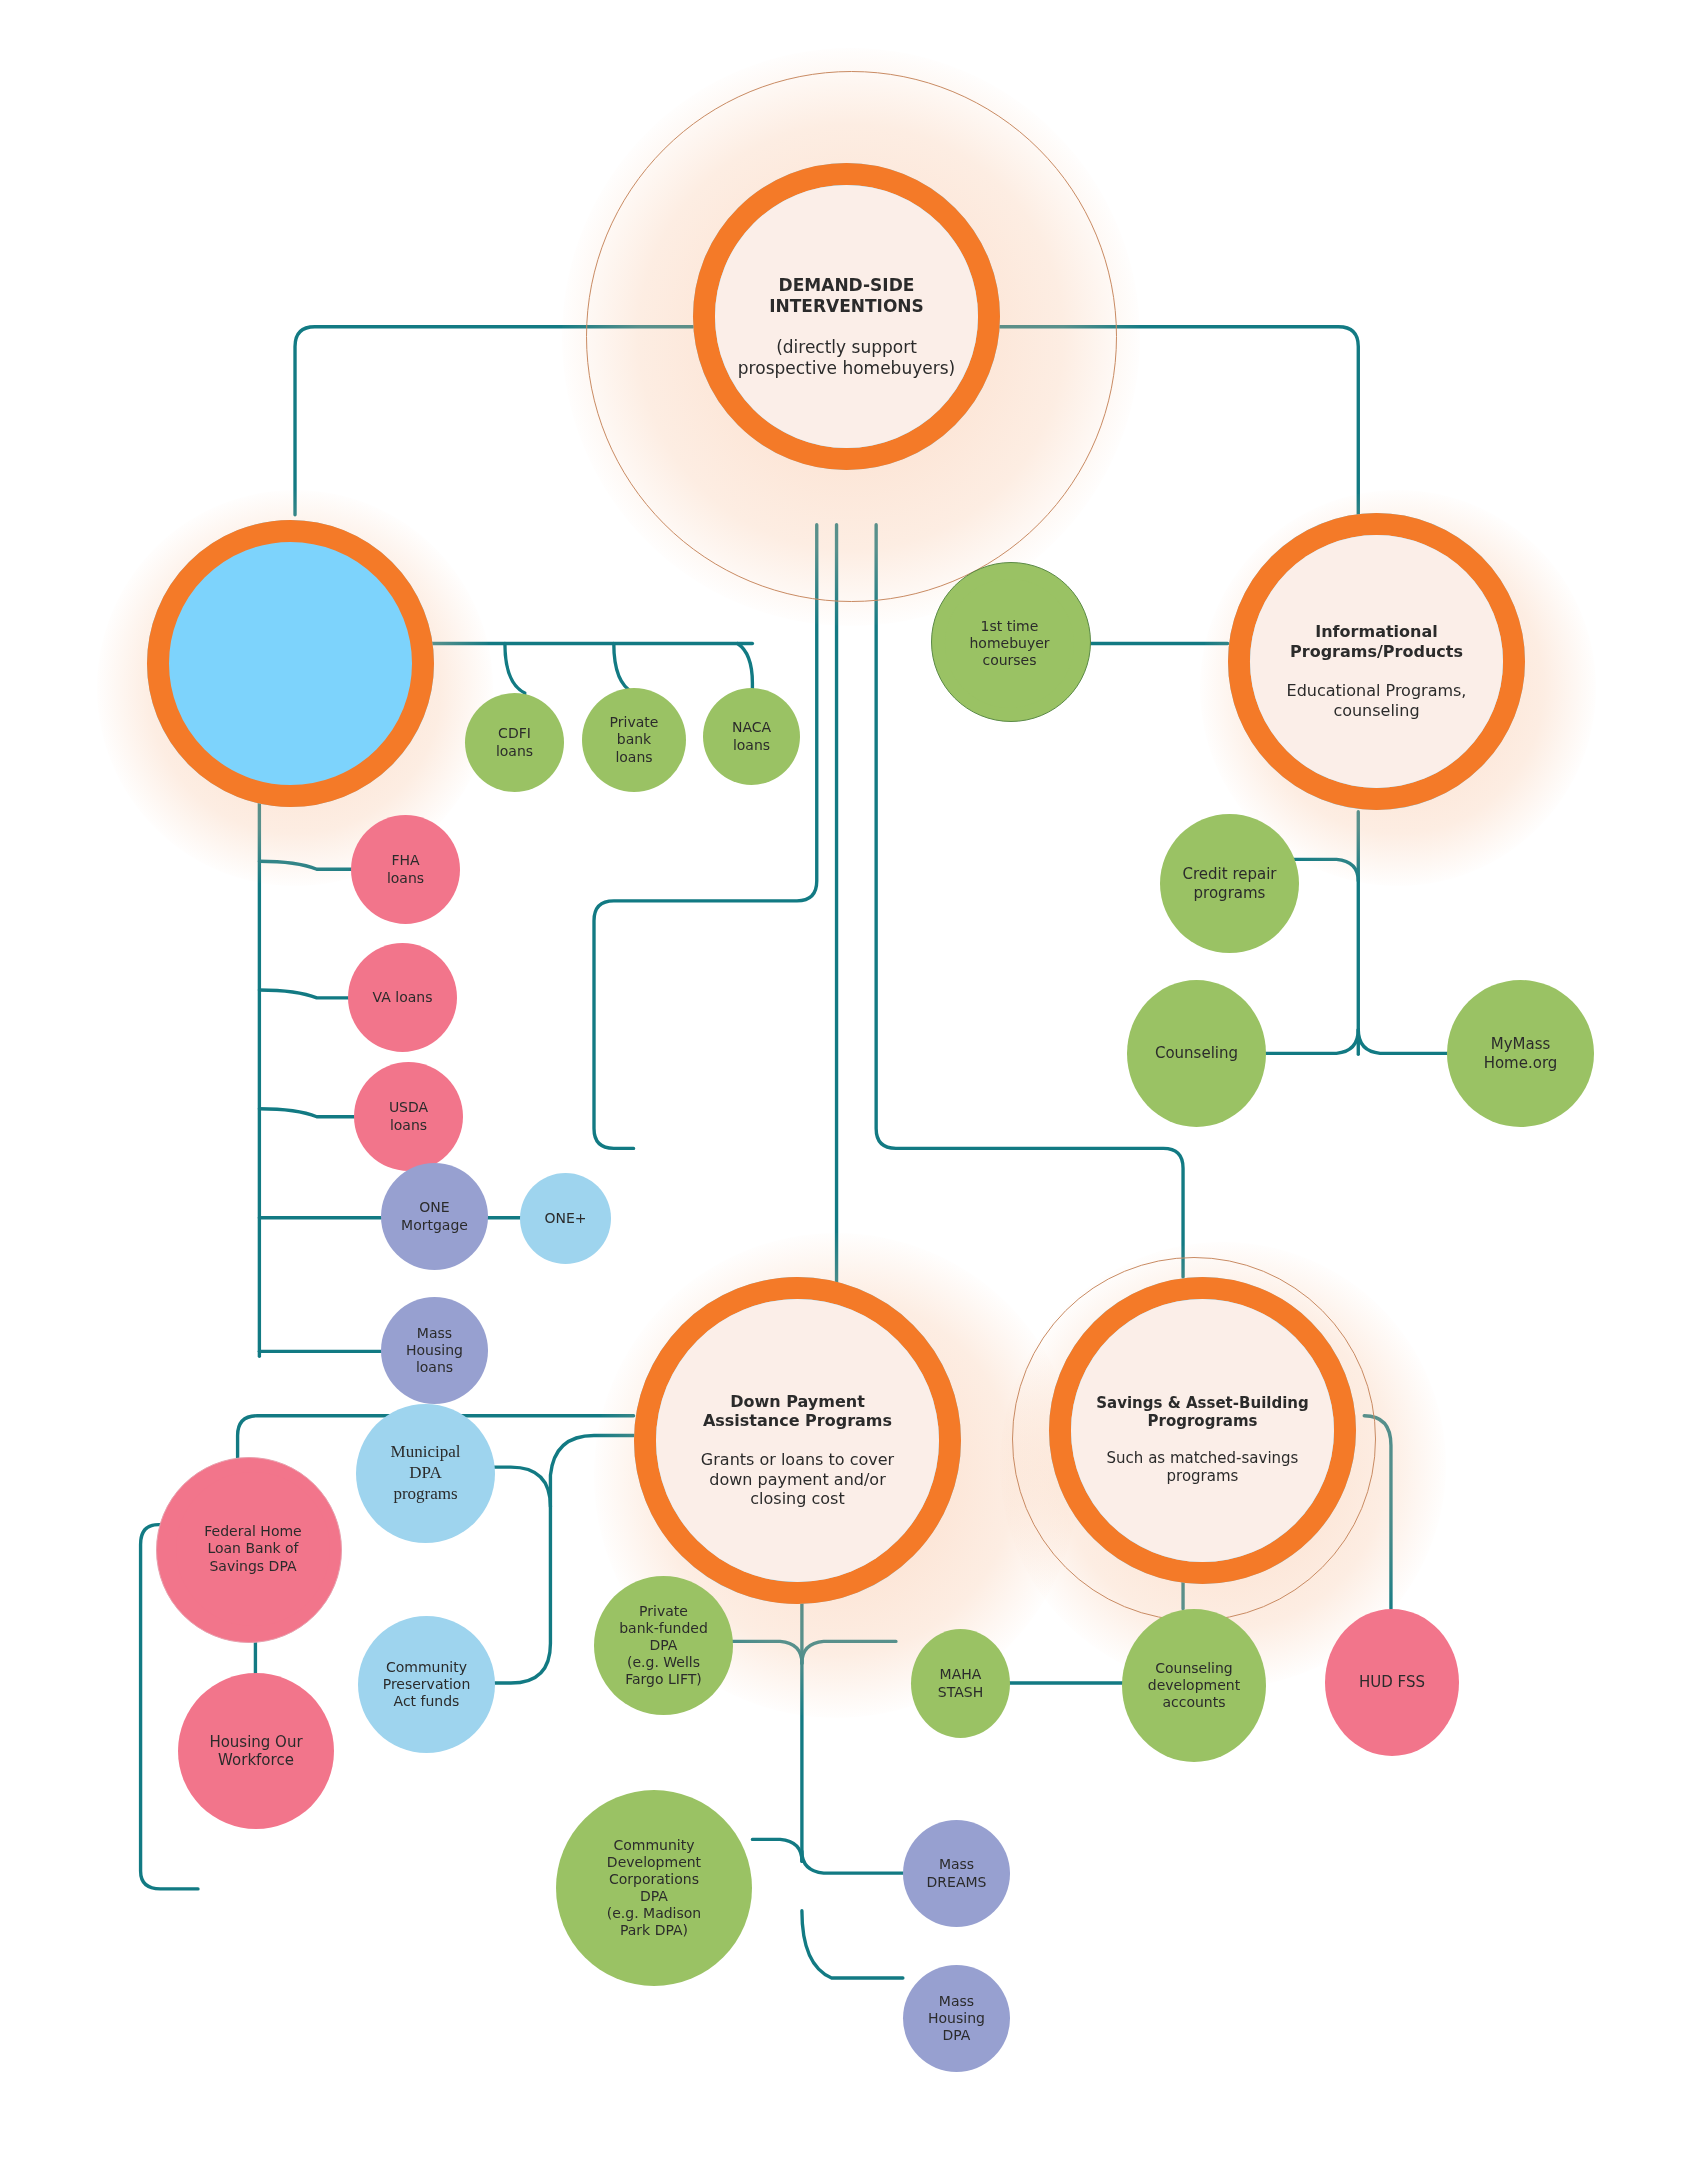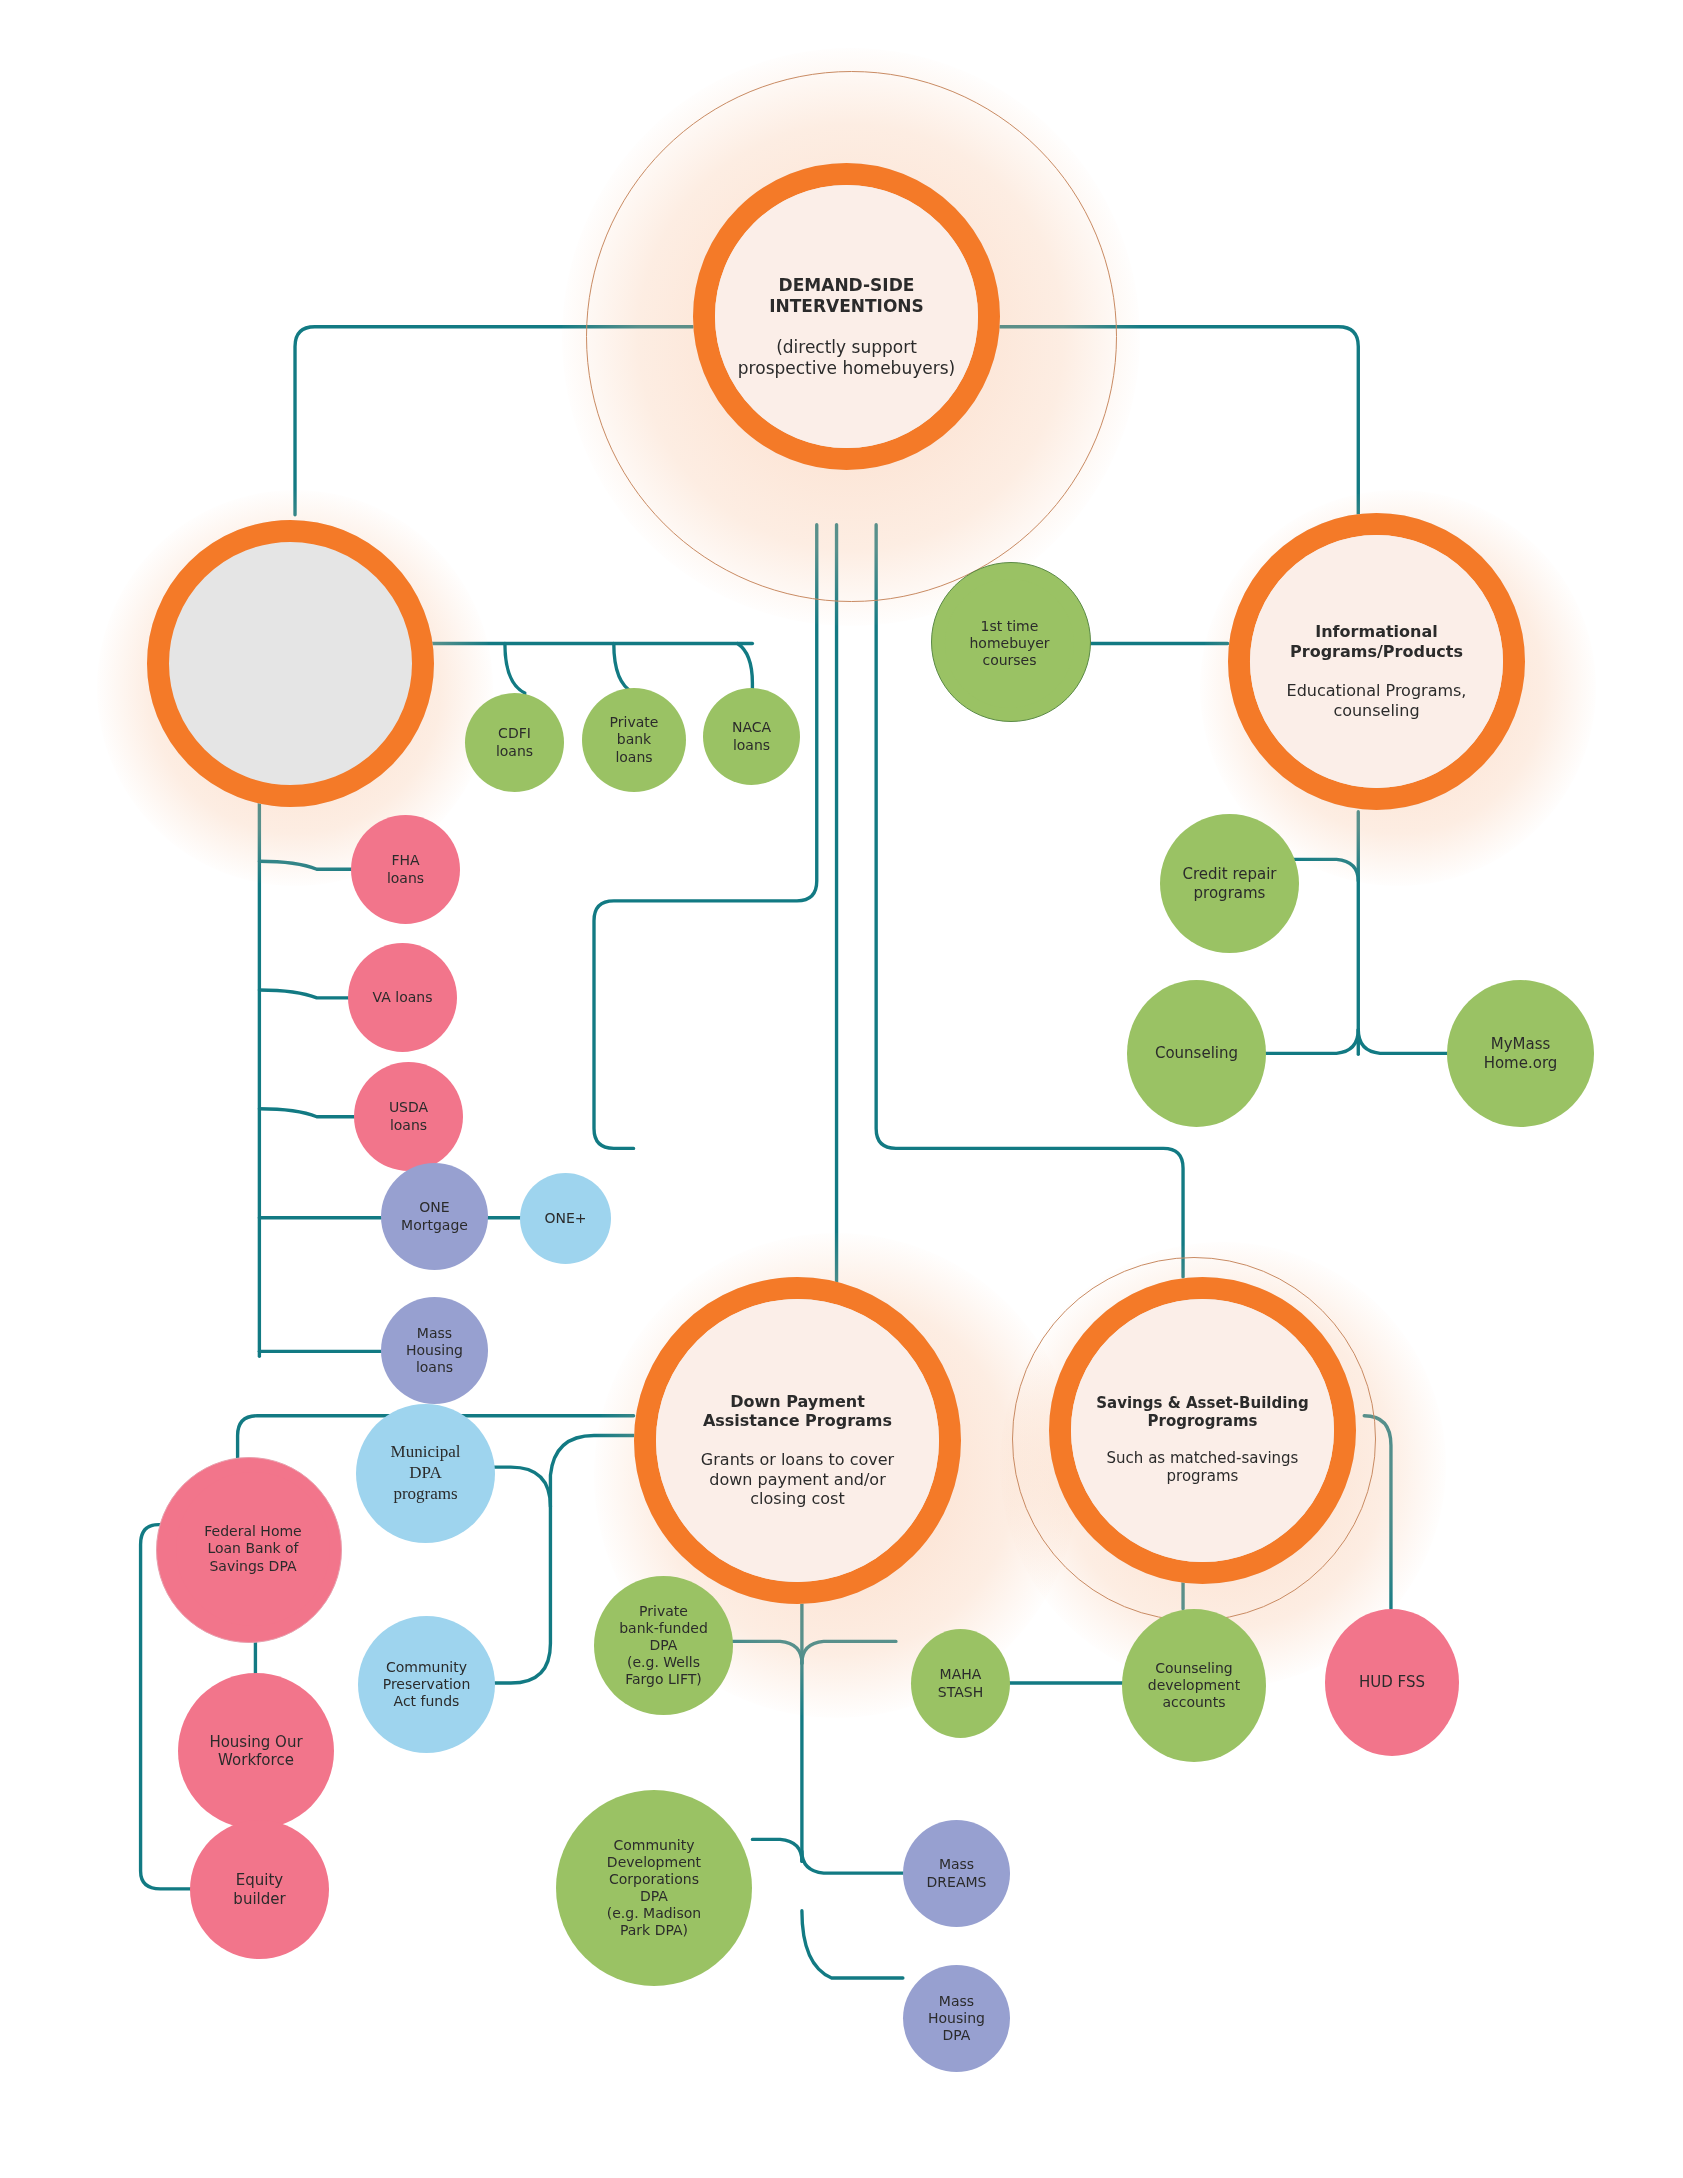--- a/index.html
+++ b/index.html
@@ -6,21 +6,21 @@
   body{font-family:"DejaVu Sans","Liberation Sans",sans-serif;}
   #stage{position:relative;width:1683px;height:2178px;background:#fff;overflow:hidden;}
   svg#edges{position:absolute;left:0;top:0;width:1683px;height:2178px;}
 
   .node{position:absolute;display:flex;align-items:center;justify-content:center;
         text-align:center;border-radius:50%;box-sizing:border-box;color:#2b2b2b;}
   .node .lbl{line-height:1.22;padding:0 6px;white-space:pre-line;}
   .node .ttl{font-weight:bold;display:block;}
 
   
-  .hub{border-radius:50%;background:#e5e5e5;}
+  .hub{border-radius:50%;background:#7dd3fc;}
   .hub .ring{position:absolute;left:0;top:0;right:0;bottom:0;border-radius:50%;
              border:22px solid #f47a28;box-sizing:border-box;}
   .hub .inner{position:absolute;border-radius:50%;background:#fbeee8;
               display:flex;align-items:center;justify-content:center;text-align:center;}
   .halo{position:absolute;border-radius:50%;
         background:radial-gradient(circle,rgba(246,161,108,0.38) 0%,rgba(248,196,161,0.30) 52%,rgba(255,255,255,0) 72%);}
   .thinring{position:absolute;border-radius:50%;border:1.4px solid #c98b63;box-sizing:border-box;}
   .thinring.green{border-color:#5b8a46;}
   .thinring.pink{border-color:#e8a0ae;}
 
@@ -214,24 +214,20 @@
   <div class="thinring pink" style="left:156px;top:1457px;width:186px;height:186px;"></div>
   <div class="node pink" style="left:176px;top:1472px;width:154px;height:154px;">
     <span class="lbl" style="font-size:14px;">Federal Home
 Loan Bank of
 Savings DPA</span>
   </div>
   <div class="node pink" style="left:178px;top:1673px;width:156px;height:156px;">
     <span class="lbl" style="font-size:15px;">Housing Our
 Workforce</span>
   </div>
-  <div class="node pink" style="left:190px;top:1820px;width:139px;height:139px;">
-    <span class="lbl" style="font-size:15px;">Equity
-builder</span>
-  </div>
 
   <div class="node blue" style="left:356px;top:1404px;width:139px;height:139px;">
     <span class="lbl" style="font-size:17px;font-family:Liberation Serif, serif;">Municipal
 DPA
 programs</span>
   </div>
   <div class="node blue" style="left:358px;top:1616px;width:137px;height:137px;">
     <span class="lbl" style="font-size:14px;">Community
 Preservation
 Act funds</span>

